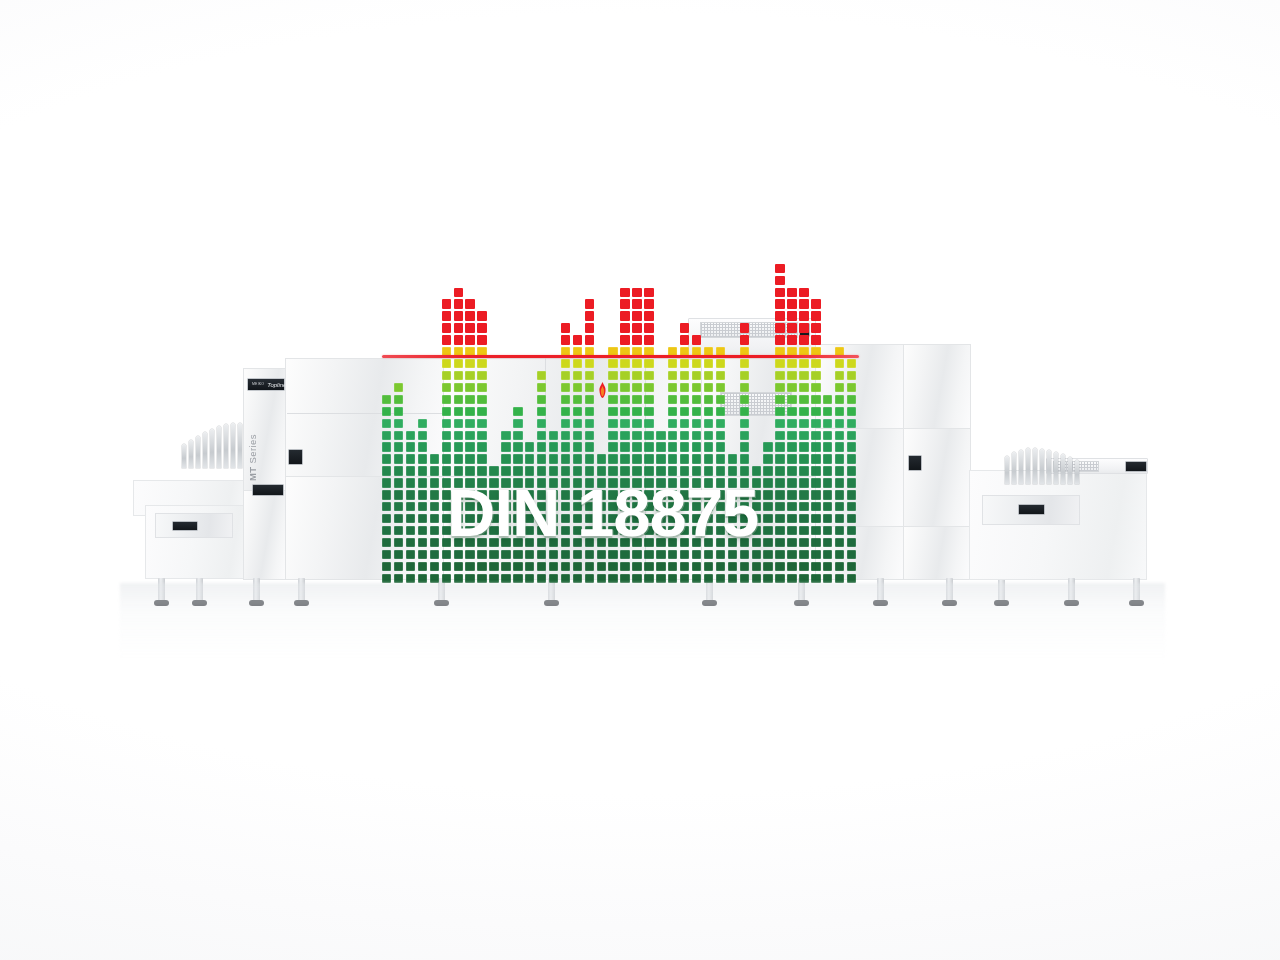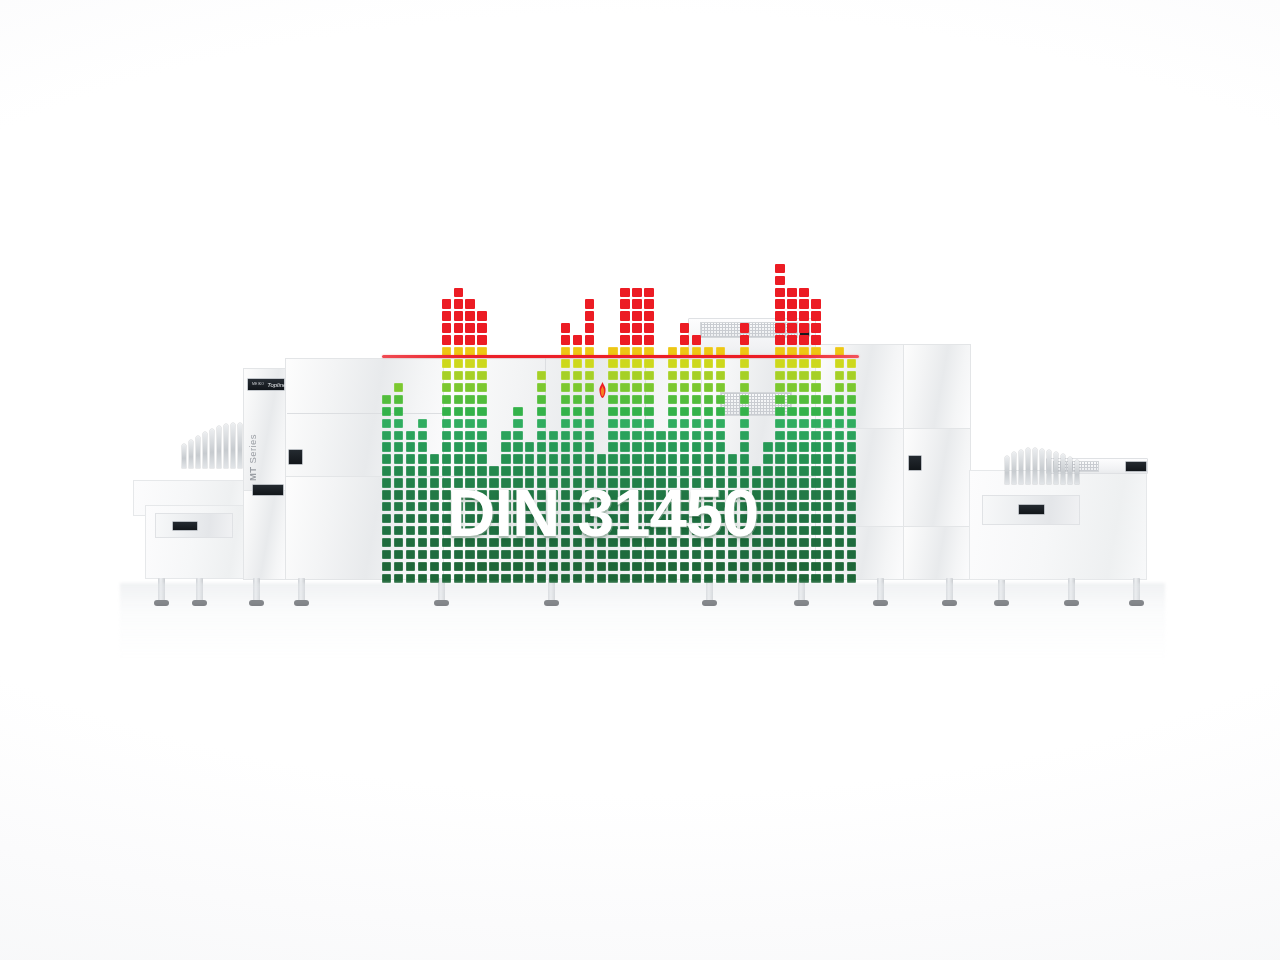--- a/index.html
+++ b/index.html
@@ -1002,16 +1002,16 @@
 
   <div class="redline" style="left:382px;top:355px;width:477px;height:3px;"></div>
 
   <div class="speck" style="left:598px;top:382px;width:9px;height:16px;">
     <svg viewBox="0 0 9 16" width="9" height="16">
       <path d="M4.5 0 C6 4 8 5 7.5 9 C7.2 13 5.5 16 4.5 16 C3.5 16 1.8 13 1.5 9 C1 5 3 4 4.5 0 Z" fill="#ec1c24"></path>
       <path d="M4.5 4 C5.4 6.5 6.4 7.5 6.1 10 C5.9 12.6 5 14.4 4.5 14.4 C4 14.4 3.1 12.6 2.9 10 C2.6 7.5 3.6 6.5 4.5 4 Z" fill="#f58220"></path>
     </svg>
   </div>
 
-  <div class="title" style="left:447px;top:479px;font-size:67px;">DIN 31450</div>
+  <div class="title" style="left:447px;top:479px;font-size:67px;">DIN 18875</div>
 
   <div class="reflection" style="left:120px;top:583px;width:1045px;height:80px;"></div>
 </div>
 
 </body></html>

